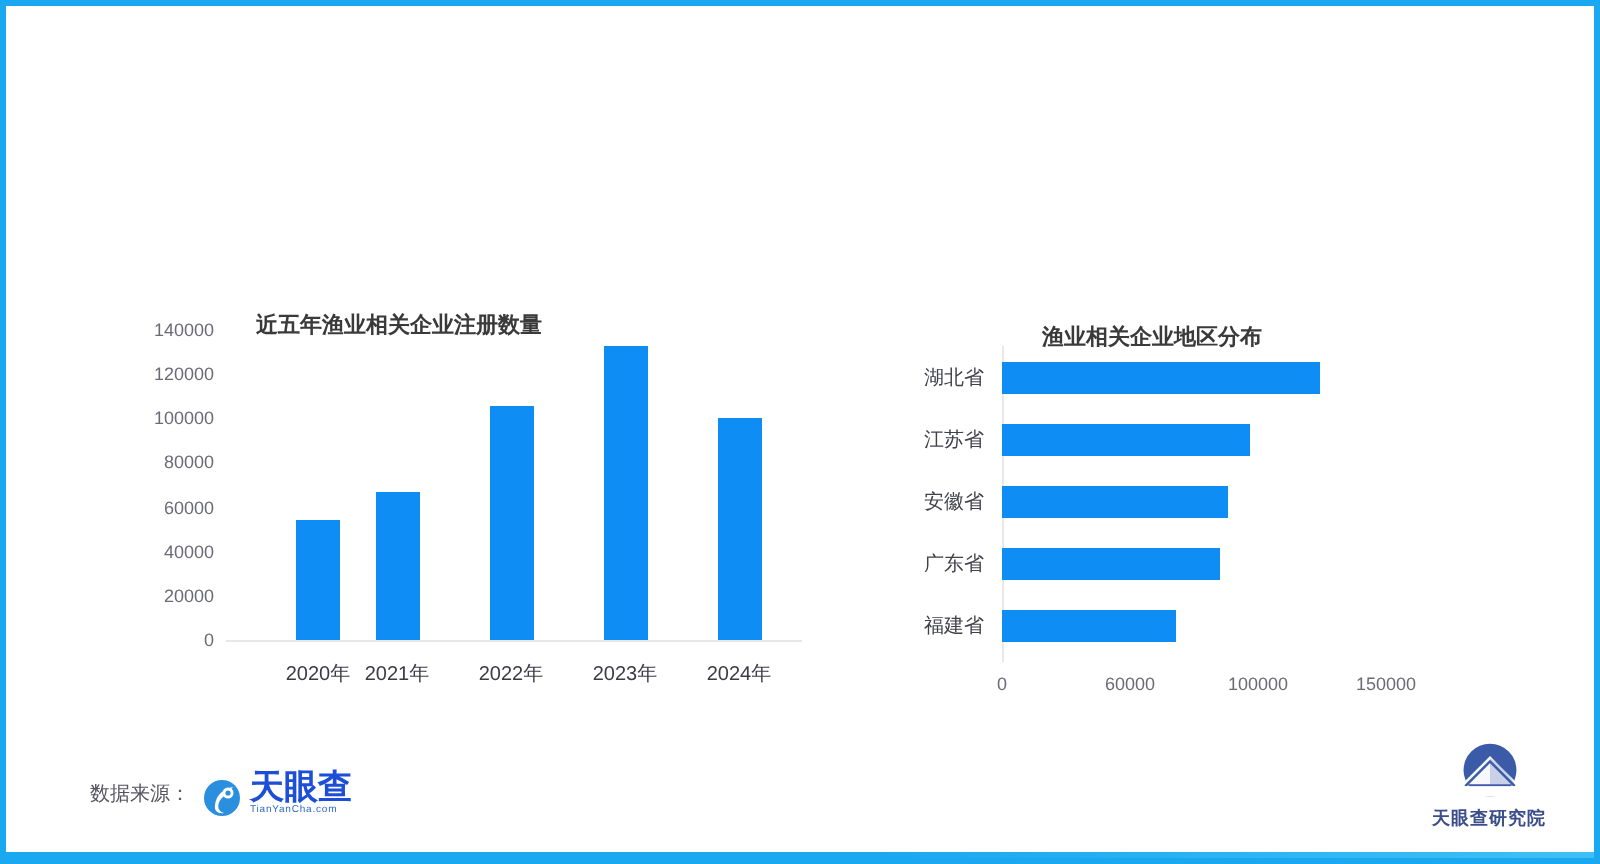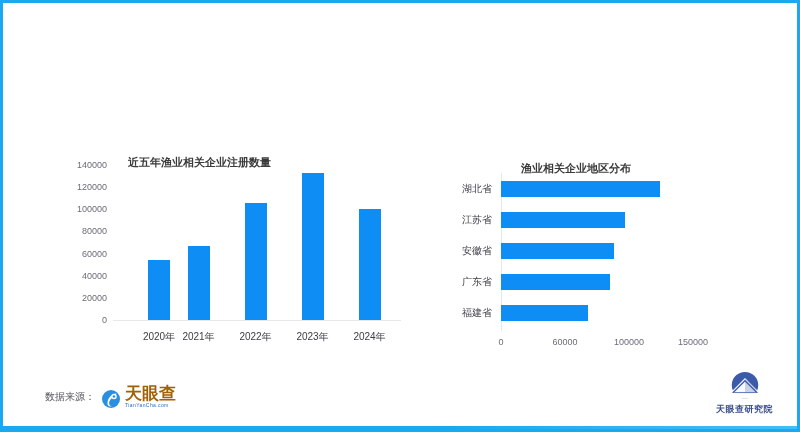--- a/index.html
+++ b/index.html
@@ -163,21 +163,21 @@
     margin-right: 4px;
   }
   #tyc-wordmark {
     display: flex;
     flex-direction: column;
     align-items: flex-start;
   }
   #tyc-cn {
     font-size: 17px;
     font-weight: bold;
-    color: #a16207;
+    color: #1d4ed8;
     letter-spacing: 0px;
     line-height: 17px;
   }
   #tyc-en {
     font-size: 5px;
     color: #2b69c5;
     letter-spacing: 0.4px;
     line-height: 7px;
   }
   #footer-institute {

